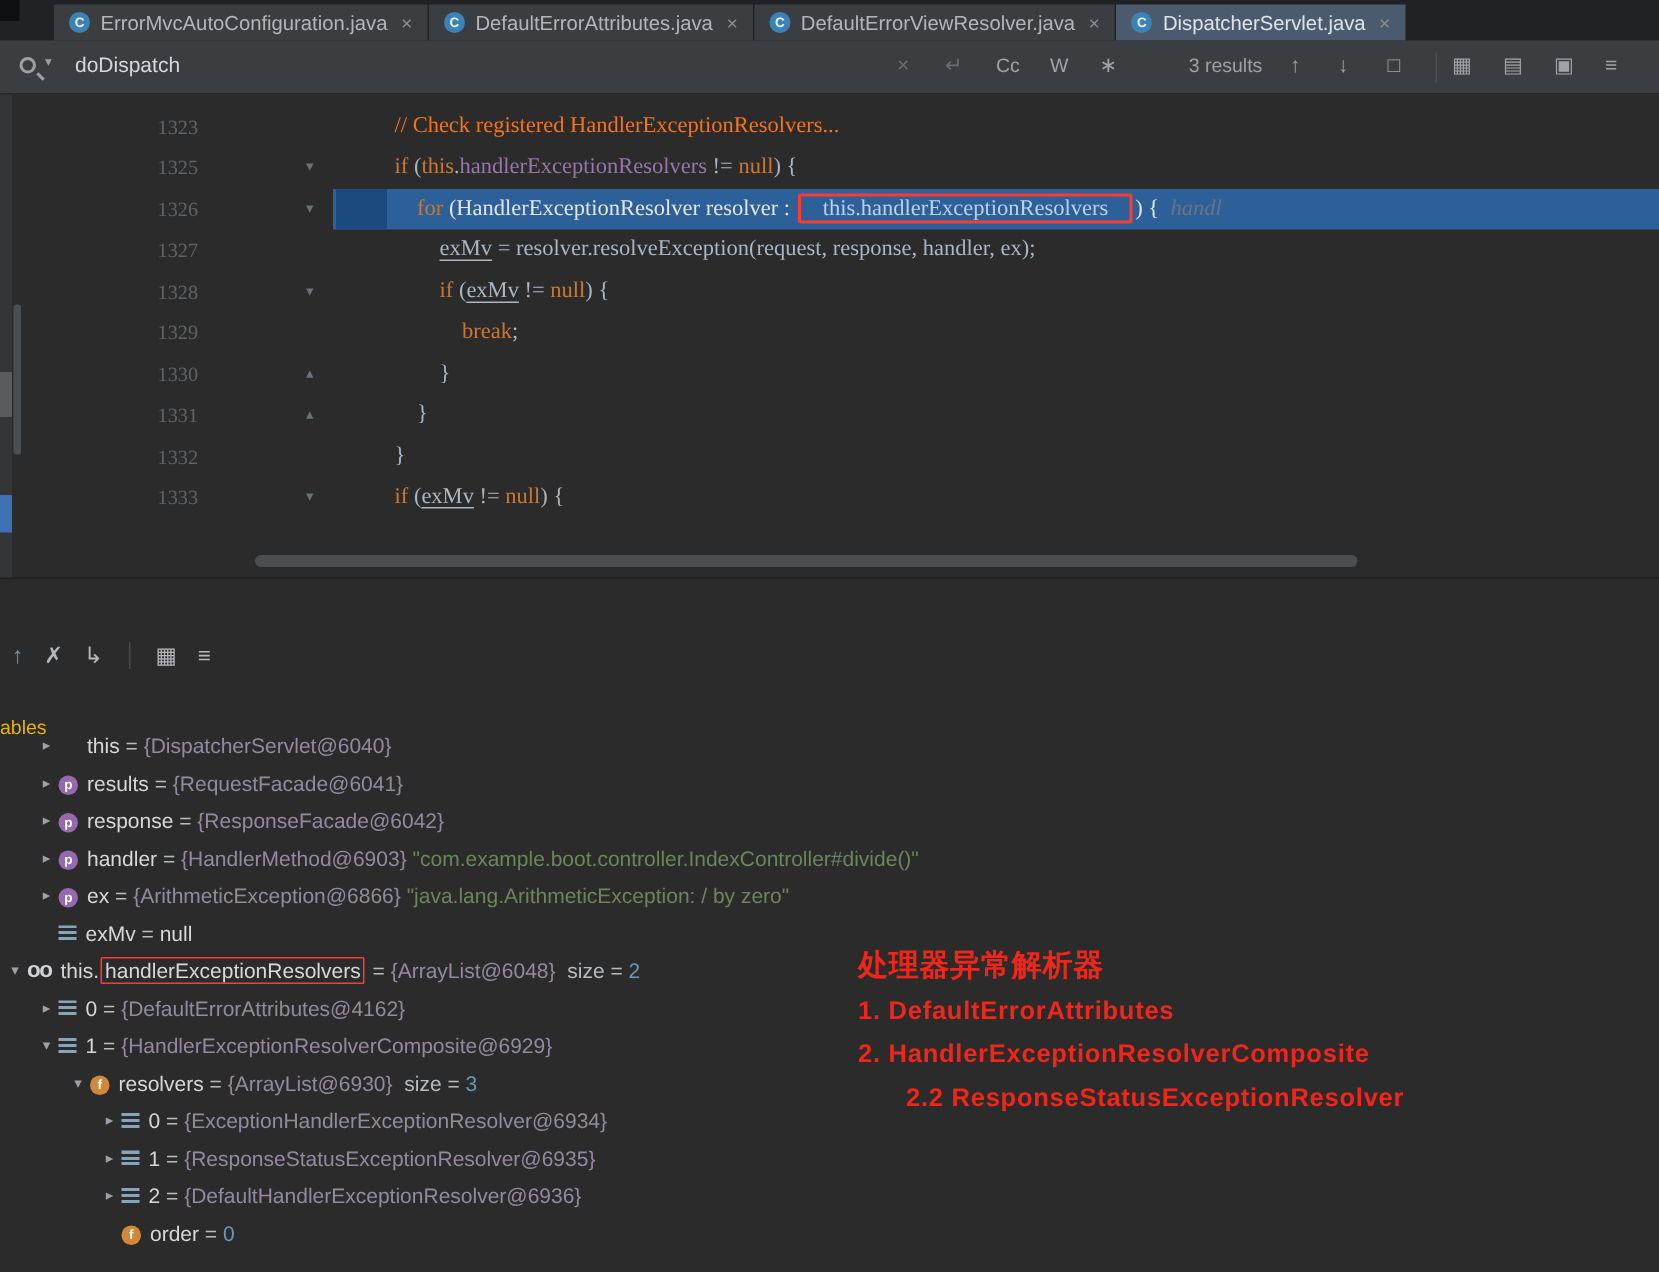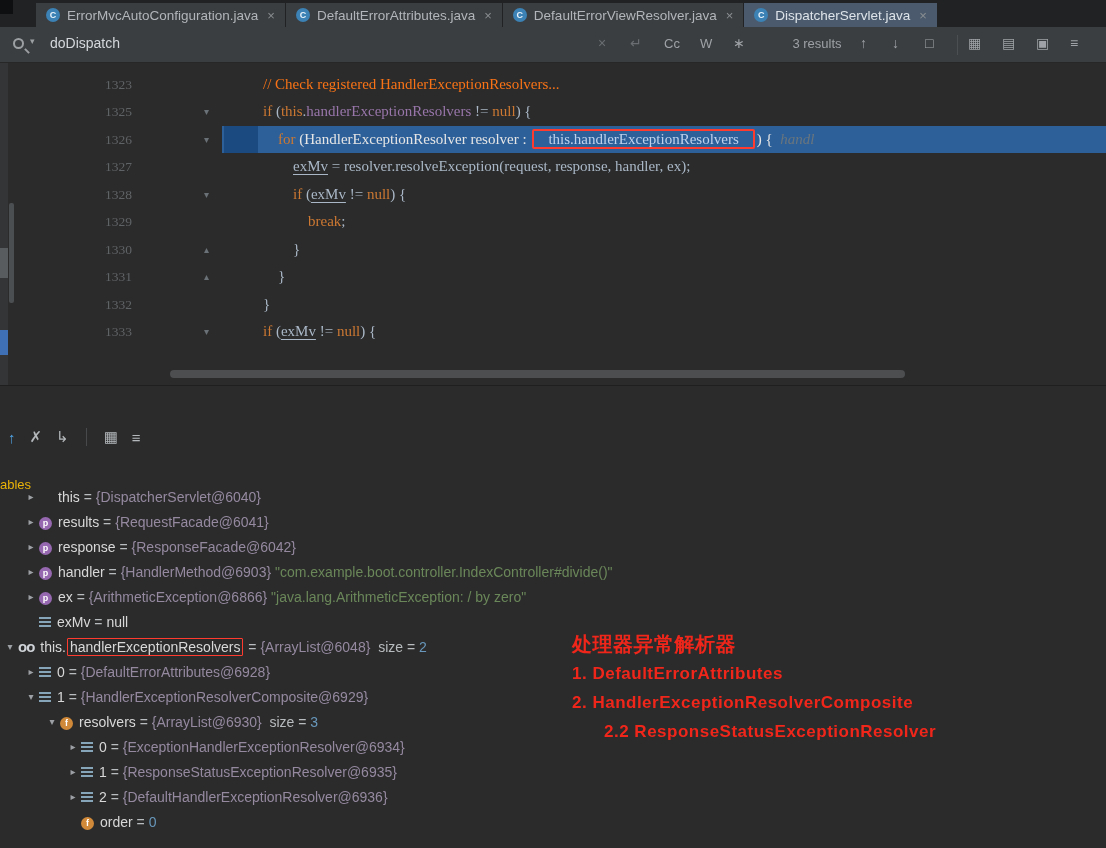--- a/index.html
+++ b/index.html
@@ -168,21 +168,21 @@
       </div>
     <div class="panel-label">ables</div>
     <div class="var-tree" id="var-tree">
         <div class="vrow" style="padding-left: 23px;"><span class="chev">▸</span><span class="vicon"><span class="icon-none"></span></span><span class="p-name">this</span><span class="p-eq"> = </span><span class="p-ref">{DispatcherServlet@6040}</span></div>
         <div class="vrow" style="padding-left: 23px;"><span class="chev">▸</span><span class="vicon"><span class="icon-param">p</span></span><span class="p-name">results</span><span class="p-eq"> = </span><span class="p-ref">{RequestFacade@6041}</span></div>
         <div class="vrow" style="padding-left: 23px;"><span class="chev">▸</span><span class="vicon"><span class="icon-param">p</span></span><span class="p-name">response</span><span class="p-eq"> = </span><span class="p-ref">{ResponseFacade@6042}</span></div>
         <div class="vrow" style="padding-left: 23px;"><span class="chev">▸</span><span class="vicon"><span class="icon-param">p</span></span><span class="p-name">handler</span><span class="p-eq"> = </span><span class="p-ref">{HandlerMethod@6903}</span><span class="p-str"> "com.example.boot.controller.IndexController#divide()"</span></div>
         <div class="vrow" style="padding-left: 23px;"><span class="chev">▸</span><span class="vicon"><span class="icon-param">p</span></span><span class="p-name">ex</span><span class="p-eq"> = </span><span class="p-ref">{ArithmeticException@6866}</span><span class="p-str"> "java.lang.ArithmeticException: / by zero"</span></div>
         <div class="vrow" style="padding-left: 23px;"><span class="chev"></span><span class="vicon"><span class="icon-value"></span></span><span class="p-name">exMv</span><span class="p-eq"> = </span><span class="p-plain">null</span></div>
         <div class="vrow" style="padding-left: 2px;"><span class="chev">▾</span><span class="vicon"><span class="icon-watch">oo</span></span><span class="p-name">this.</span><span class="vbox"><span class="p-name">handlerExceptionResolvers</span></span><span class="p-eq"> = </span><span class="p-ref">{ArrayList@6048}</span><span class="p-size">  size = </span><span class="p-num">2</span></div>
-        <div class="vrow" style="padding-left: 23px;"><span class="chev">▸</span><span class="vicon"><span class="icon-value"></span></span><span class="p-name">0</span><span class="p-eq"> = </span><span class="p-ref">{DefaultErrorAttributes@6928}</span></div>
+        <div class="vrow" style="padding-left: 23px;"><span class="chev">▸</span><span class="vicon"><span class="icon-value"></span></span><span class="p-name">0</span><span class="p-eq"> = </span><span class="p-ref">{DefaultErrorAttributes@4162}</span></div>
         <div class="vrow" style="padding-left: 23px;"><span class="chev">▾</span><span class="vicon"><span class="icon-value"></span></span><span class="p-name">1</span><span class="p-eq"> = </span><span class="p-ref">{HandlerExceptionResolverComposite@6929}</span></div>
         <div class="vrow" style="padding-left: 44px;"><span class="chev">▾</span><span class="vicon"><span class="icon-field">f</span></span><span class="p-name">resolvers</span><span class="p-eq"> = </span><span class="p-ref">{ArrayList@6930}</span><span class="p-size">  size = </span><span class="p-num">3</span></div>
         <div class="vrow" style="padding-left: 65px;"><span class="chev">▸</span><span class="vicon"><span class="icon-value"></span></span><span class="p-name">0</span><span class="p-eq"> = </span><span class="p-ref">{ExceptionHandlerExceptionResolver@6934}</span></div>
         <div class="vrow" style="padding-left: 65px;"><span class="chev">▸</span><span class="vicon"><span class="icon-value"></span></span><span class="p-name">1</span><span class="p-eq"> = </span><span class="p-ref">{ResponseStatusExceptionResolver@6935}</span></div>
         <div class="vrow" style="padding-left: 65px;"><span class="chev">▸</span><span class="vicon"><span class="icon-value"></span></span><span class="p-name">2</span><span class="p-eq"> = </span><span class="p-ref">{DefaultHandlerExceptionResolver@6936}</span></div>
         <div class="vrow" style="padding-left: 65px;"><span class="chev"></span><span class="vicon"><span class="icon-field">f</span></span><span class="p-name">order</span><span class="p-eq"> = </span><span class="p-num">0</span></div>
       </div>
   </div>
 
   <div class="annotations" id="annotations" style="color: rgb(241, 38, 27);">

